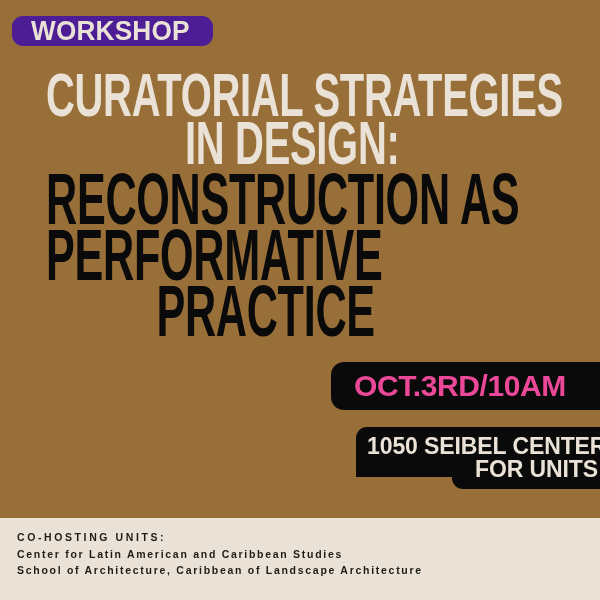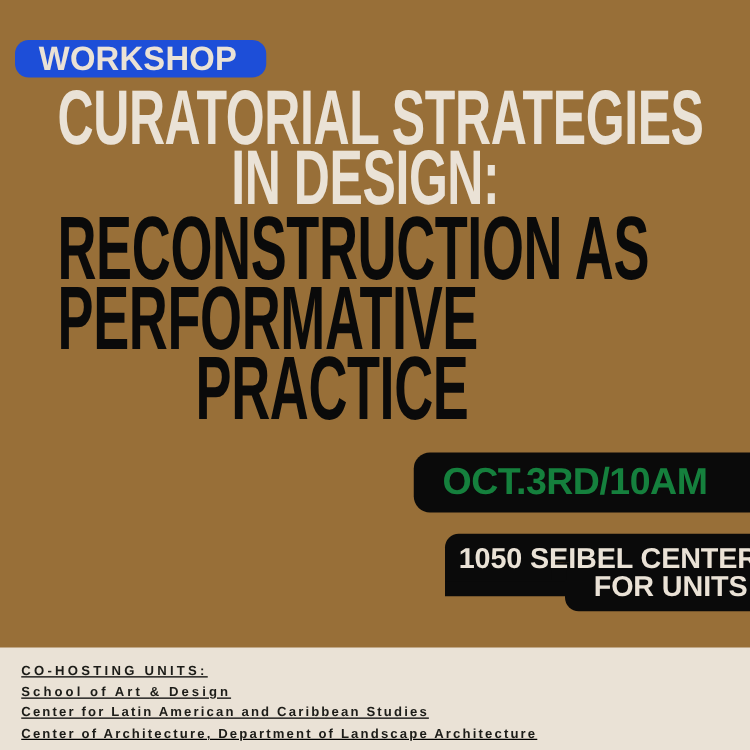--- a/index.html
+++ b/index.html
@@ -18,26 +18,25 @@
     -webkit-font-smoothing: antialiased;
   }
 
   
   .tag-workshop {
     position: absolute;
     left: 12px;
     top: 16px;
     height: 30px;
     padding: 0 18px 0 19px;
-    background: #1d4ed8;
+    background: #4c1d95;
     border-radius: 11px;
     display: flex;
     align-items: center;
     box-sizing: border-box;
-    margin-top: 16px;
   }
   .tag-workshop span {
     color: #EAE2D6;
     font-size: 27px;
     font-weight: 700;
     letter-spacing: 0.2px;
     line-height: 1;
     font-family: "Liberation Sans", sans-serif;
     transform: scaleX(0.97);
     transform-origin: left center;
@@ -79,21 +78,21 @@
     width: 285px;
     height: 48px;
     background: #0A0A0A;
     border-radius: 13px;
     display: flex;
     align-items: center;
     box-sizing: border-box;
     padding-left: 23px;
   }
   .badge-date span {
-    color: #15803d;
+    color: #ec4899;
     font-size: 30px;
     font-weight: 700;
     letter-spacing: -0.4px;
     line-height: 1;
   }
 
   
   .badge-loc {
     position: absolute;
     left: 356px;
@@ -169,21 +168,20 @@
   
   .footer {
     position: absolute;
     left: 0;
     bottom: 0;
     width: 600px;
     height: 82px;
     background: #EAE2D6;
     box-sizing: border-box;
     padding: 11px 0 16px 17px;
-    text-decoration: underline;
   }
   .footer-line {
     display: block;
     color: #1C1C18;
     font-size: 10.5px;
     font-weight: 700;
     letter-spacing: 2.45px;
     line-height: 16.5px;
     white-space: nowrap;
   }
@@ -216,18 +214,17 @@
       <span>1050 SEIBEL CENTER</span>
     </div>
     <div class="corner-notch"></div>
     <div class="row row-2">
       <span>FOR UNITS</span>
     </div>
   </div>
 
   <div class="footer">
     <span class="footer-line heading">CO-HOSTING UNITS:</span>
-    <span class="footer-line">School of Art &amp; Design</span>
     <span class="footer-line long">Center for Latin American and Caribbean Studies</span>
-    <span class="footer-line long">Center of Architecture, Department of Landscape Architecture</span>
+    <span class="footer-line long">School of Architecture, Caribbean of Landscape Architecture</span>
   </div>
 
 </div>
 
 </body></html>

